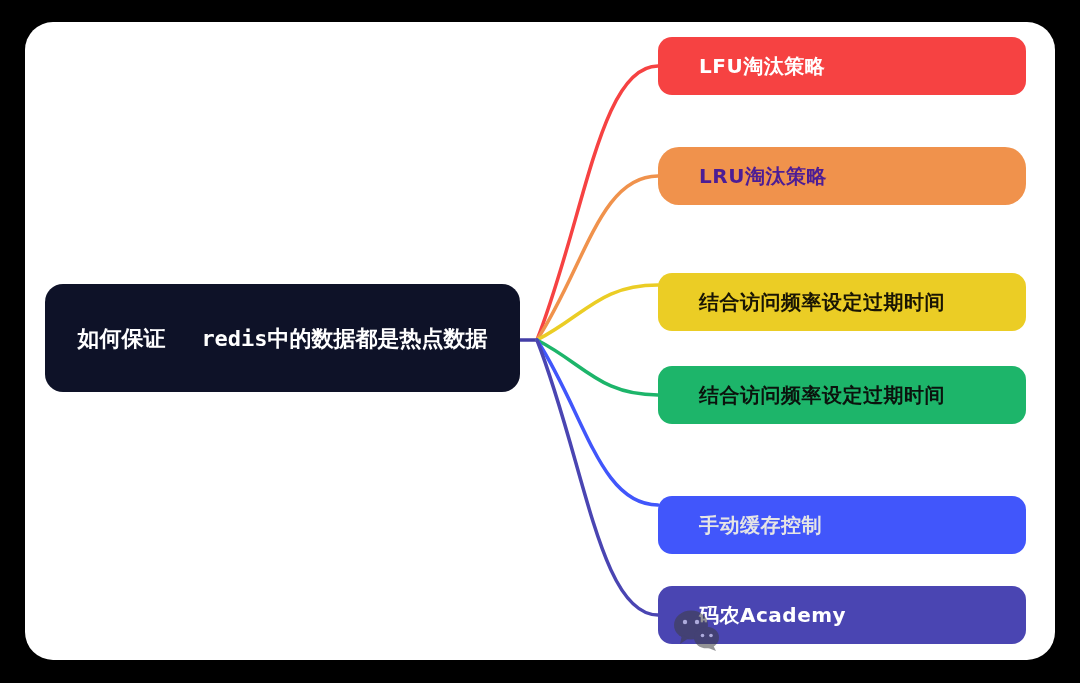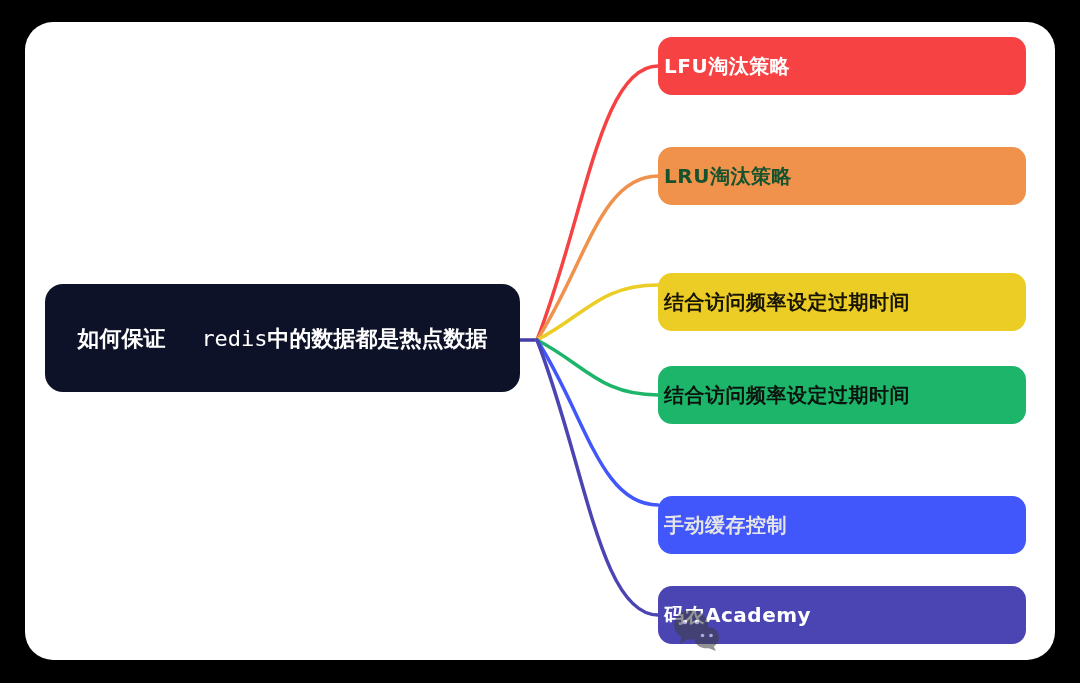--- a/index.html
+++ b/index.html
@@ -41,33 +41,33 @@
     text-align: center;
     padding: 0 28px;
     box-sizing: border-box;
     color: #ffffff;
     font-size: 22px;
     font-weight: 700;
     line-height: 1.5;
   }
   .root-node .code {
     font-family: "DejaVu Sans Mono", "Liberation Mono", monospace;
-    font-weight: 400;
+    font-weight: 700;
     margin-left: 36px;
   }
 
   .branch-node {
     position: absolute;
     left: 658px;
     width: 368px; height: 58px;
     border-radius: 14px;
     z-index: 2;
     display: flex;
     align-items: center;
-    padding-left: 6px;
+    padding-left: 41px;
     box-sizing: border-box;
     font-size: 20px;
     font-weight: 700;
     letter-spacing: 0.5px;
   }
 
   .watermark {
     position: absolute;
     left: 672px; top: 608px;
     z-index: 3;
@@ -98,21 +98,21 @@
   </svg>
 
 <div class="root-node" style="background: rgb(14, 18, 40); color: rgb(255, 255, 255);">
   <span><span>如何保证</span><span class="code">redis</span><span>中的数据都是热点数</span><span>据</span></span>
 </div>
 
 <div id="branch-layer">
     <div class="branch-node" style="top: 37px; background: rgb(246, 66, 66); color: rgb(255, 255, 255);">
       <span>LFU淘汰策略</span>
     </div>
-    <div class="branch-node" style="top: 147px; background: rgb(240, 146, 76); color: #14532d;">
+    <div class="branch-node" style="top: 147px; background: rgb(240, 146, 76); color: #4c1d95; border-radius: 21px;">
       <span>LRU淘汰策略</span>
     </div>
     <div class="branch-node" style="top: 273px; background: rgb(235, 205, 37); color: rgb(25, 21, 4);">
       <span>结合访问频率设定过期时间</span>
     </div>
     <div class="branch-node" style="top: 366px; background: rgb(29, 181, 106); color: rgb(11, 19, 13);">
       <span>结合访问频率设定过期时间</span>
     </div>
     <div class="branch-node" style="top: 496px; background: rgb(65, 86, 251); color: #e5e5e5;">
       <span>手动缓存控制</span>

